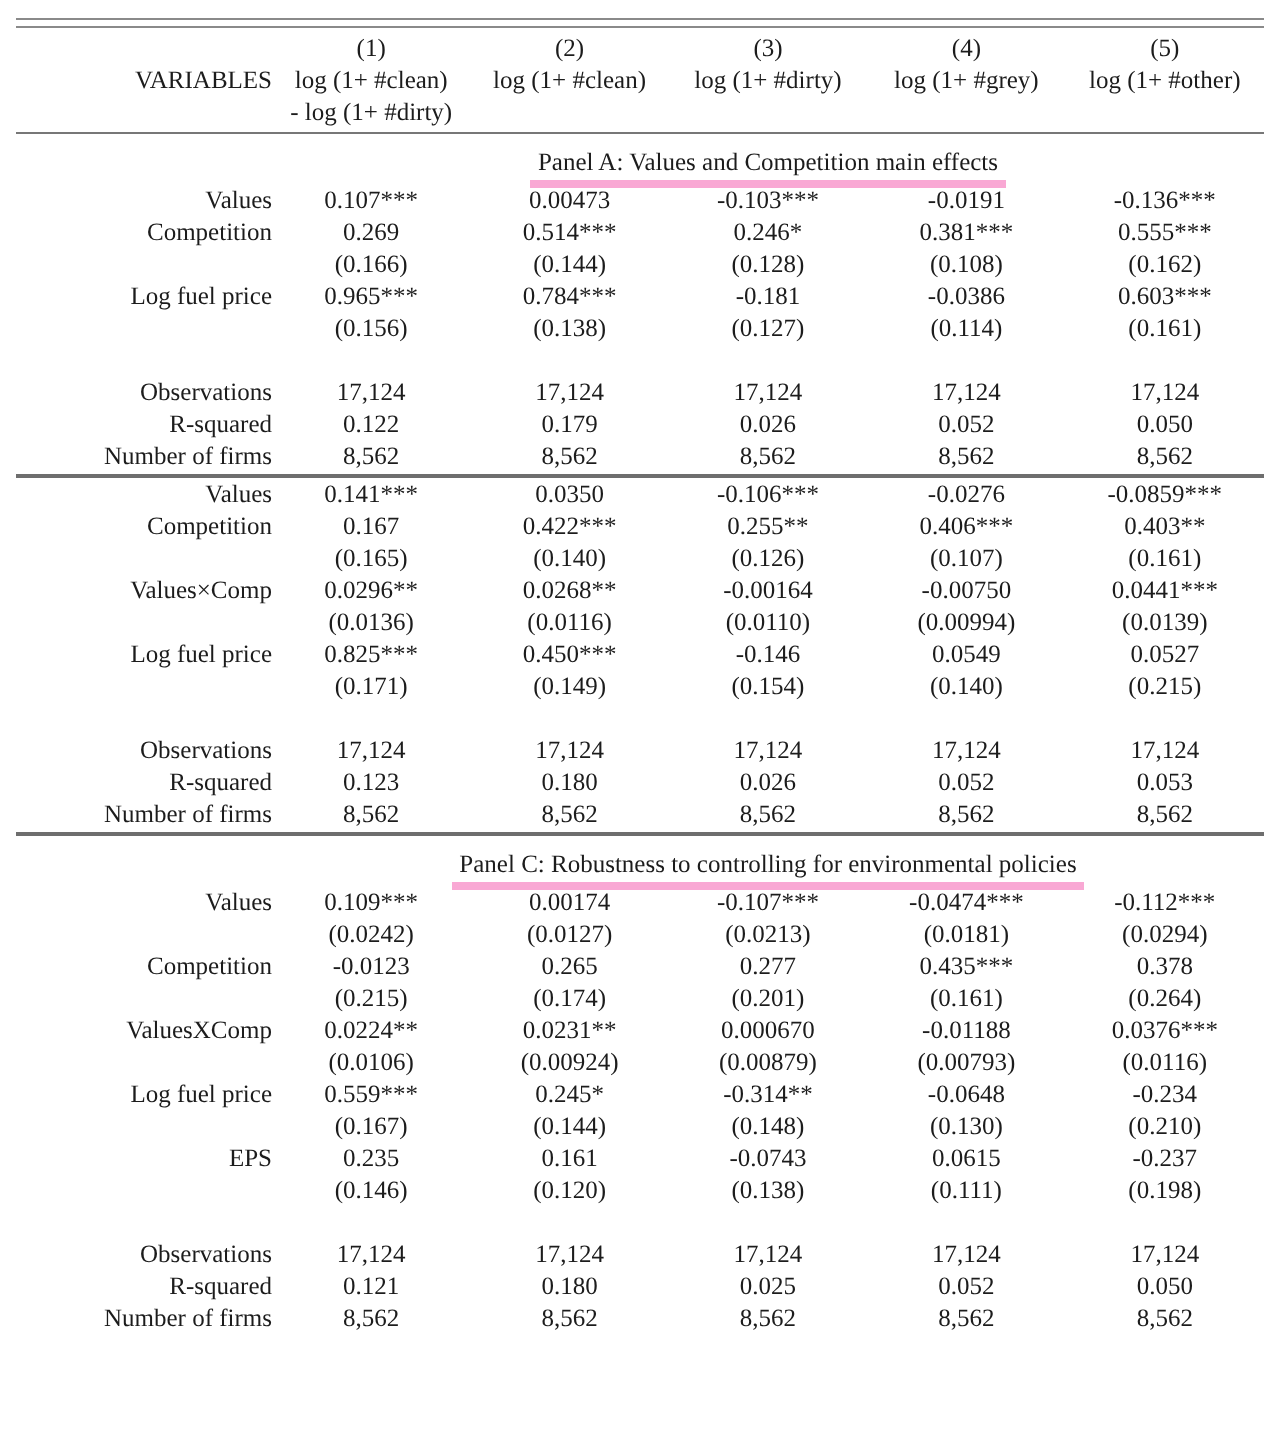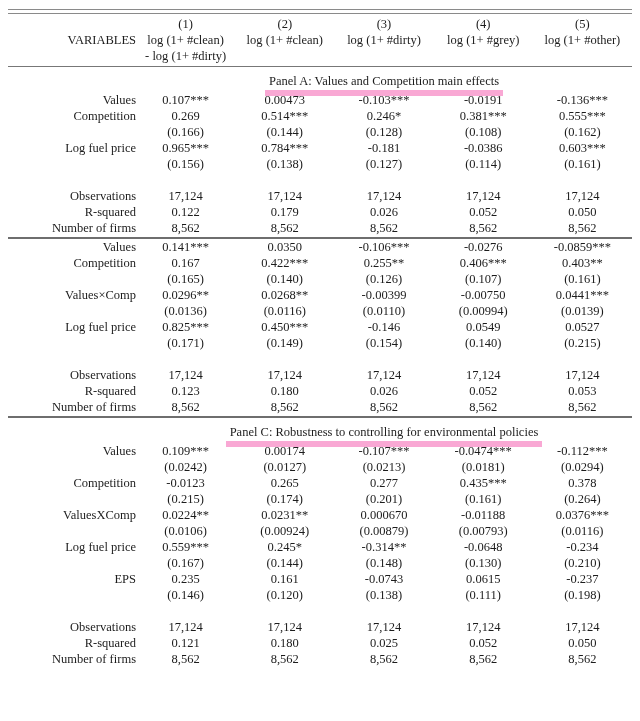--- a/index.html
+++ b/index.html
@@ -46,21 +46,21 @@
   .val { text-align: center; white-space: nowrap; }
   .panel-title-row {
     text-align: center;
     padding-left: 128px;
     margin-top: 6px;
     height: 19px;
     line-height: 17px;
   }
   .panel-title {
     display: inline-block;
-    border-bottom: 6px solid #f9a8d4;
+    border-bottom: 4px solid #f9a8d4;
     padding: 0 4px 0 4px;
     white-space: nowrap;
   }
   .spacer-row { height: 16px; }
 </style>
 </head>
 <body>
 
 <div class="table-wrap">
 
@@ -187,21 +187,21 @@
           <div class="val">(0.165)</div>
           <div class="val">(0.140)</div>
           <div class="val">(0.126)</div>
           <div class="val">(0.107)</div>
           <div class="val">(0.161)</div>
         </div>
         <div class="grid-row">
           <div class="lbl">Values×Comp</div>
           <div class="val">0.0296**</div>
           <div class="val">0.0268**</div>
-          <div class="val">-0.00399</div>
+          <div class="val">-0.00164</div>
           <div class="val">-0.00750</div>
           <div class="val">0.0441***</div>
         </div>
         <div class="grid-row">
           <div class="lbl"></div>
           <div class="val">(0.0136)</div>
           <div class="val">(0.0116)</div>
           <div class="val">(0.0110)</div>
           <div class="val">(0.00994)</div>
           <div class="val">(0.0139)</div>

